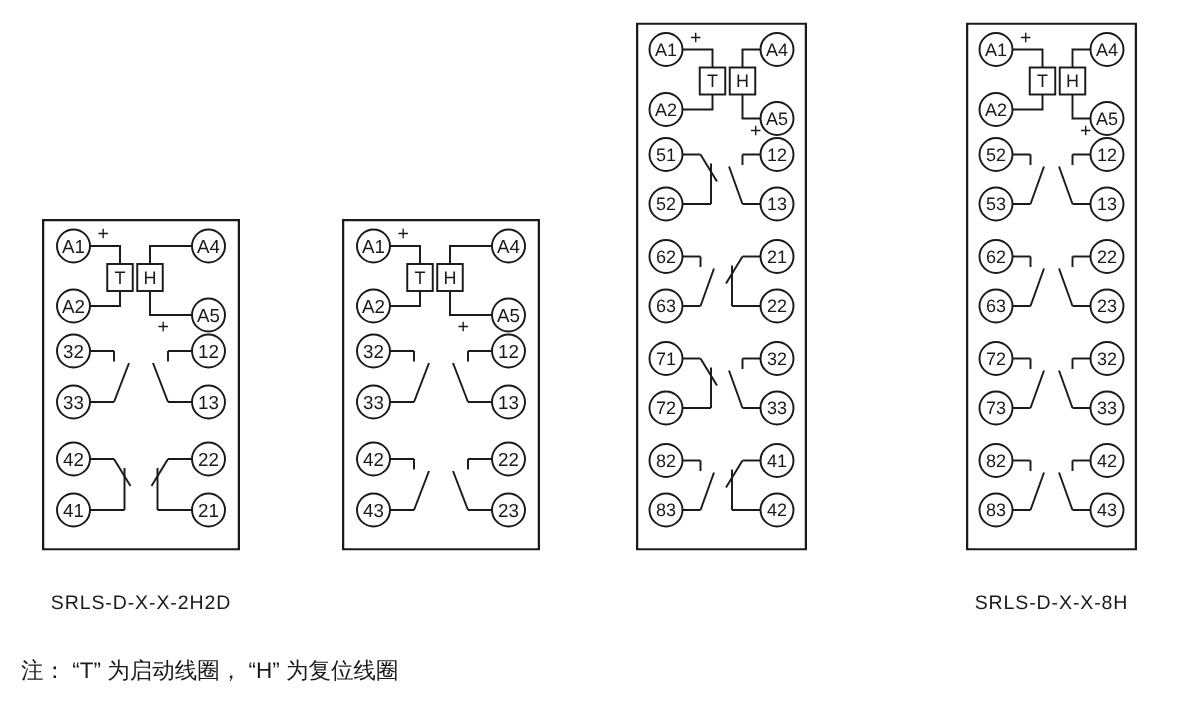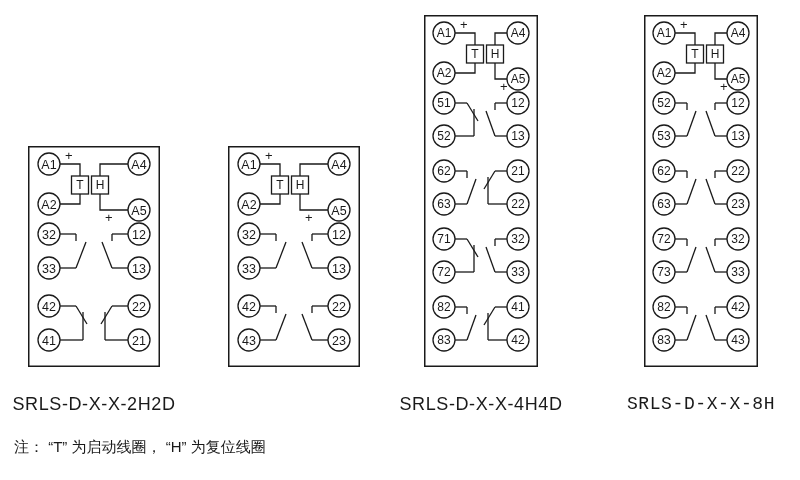--- a/index.html
+++ b/index.html
@@ -9,21 +9,21 @@
     position: relative;
     width: 800px;
     height: 480px;
     background: #ffffff;
     overflow: hidden;
   }
   .svg-slot { position: absolute; }
   .model-label {
     position: absolute;
     transform: translateX(-50%);
-    font-size: 18px;
+    font-size: 13px;
     letter-spacing: 0.6px;
     color: #1a1a1a;
     white-space: nowrap;
   }
   .note {
     position: absolute;
     left: 14px;
     top: 438px;
     font-size: 15px;
     color: #1a1a1a;
@@ -306,20 +306,19 @@
         <text x="94" y="292" dy="0.36em" text-anchor="middle" font-size="12" font-family="&quot;Liberation Sans&quot;, sans-serif" fill="#1a1a1a">42</text>
         <circle cx="94" cy="325" r="11" fill="#fff" stroke="#1a1a1a" stroke-width="1.3"></circle>
         <text x="94" y="325" dy="0.36em" text-anchor="middle" font-size="12" font-family="&quot;Liberation Sans&quot;, sans-serif" fill="#1a1a1a">43</text>
         <line x1="83" y1="292" x2="71" y2="292" stroke="#1a1a1a" stroke-width="1.3"></line>
         <line x1="71" y1="292" x2="71" y2="299" stroke="#1a1a1a" stroke-width="1.3"></line>
         <line x1="83" y1="325" x2="71" y2="325" stroke="#1a1a1a" stroke-width="1.3"></line>
         <line x1="71" y1="325" x2="62" y2="300" stroke="#1a1a1a" stroke-width="1.3"></line>
       </svg></div>
 
   <div class="model-label" style="left:94px;  top:394px;">SRLS-D-X-X-2H2D</div>
-  <div class="model-label" style="left:481px; top:394px;">SRLS-D-X-X-4H4D</div>
-  <div class="model-label" style="left:701px; top:394px;font-family:Liberation Mono, monospace;">SRLS-D-X-X-8H</div>
+  <div class="model-label" style="left:701px; top:394px;">SRLS-D-X-X-8H</div>
 
   <div class="note">
     <span>注： “T” 为启动线圈， “H” 为复位线圈</span>
   </div>
 
 </div>
 
 </body></html>

